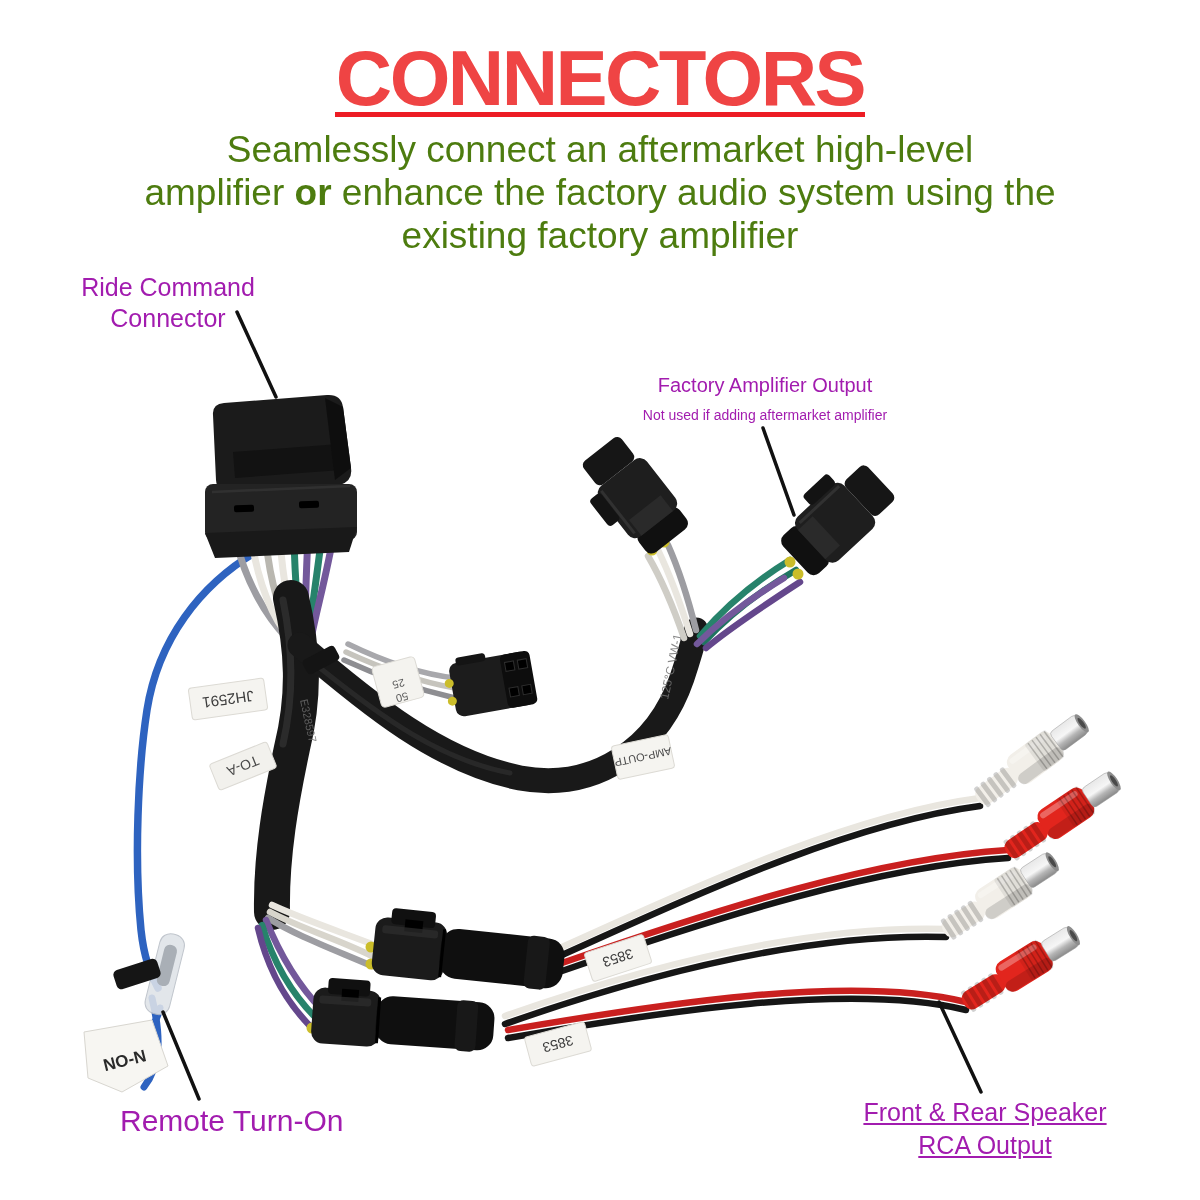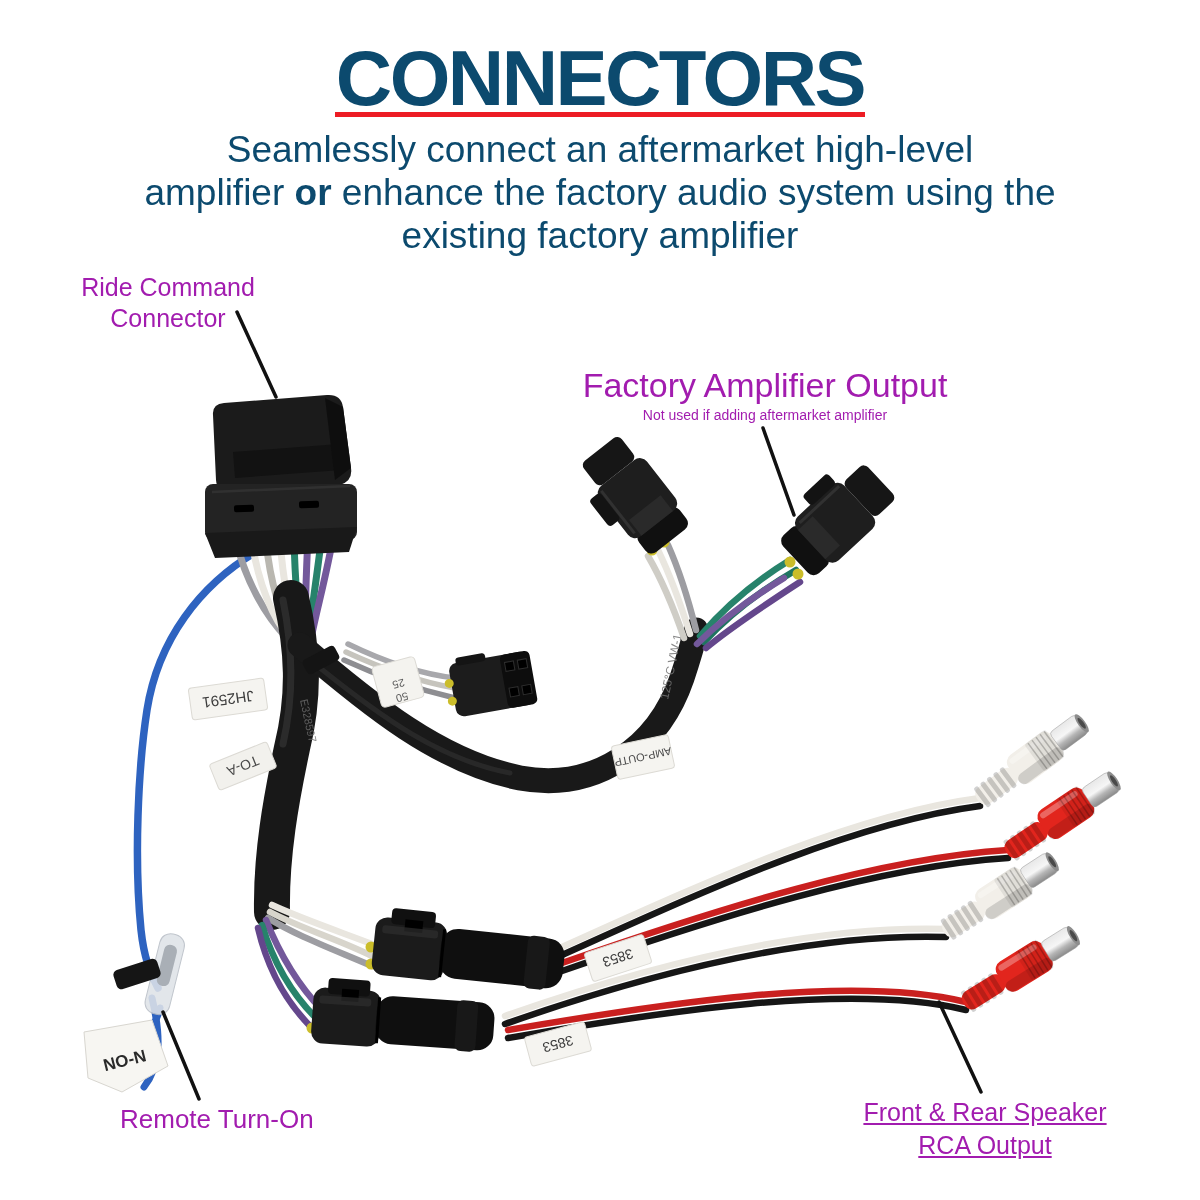--- a/index.html
+++ b/index.html
@@ -1,29 +1,29 @@
 <!DOCTYPE html>
 <html><head>
 <meta charset="utf-8">
 <style>
   html,body{margin:0;padding:0;background:#fff;}
   .canvas{position:relative;width:1200px;height:1200px;background:#fff;overflow:hidden;
           font-family:"Liberation Sans", sans-serif;color:#1b1b1b;}
   .title{position:absolute;top:42px;left:0;width:100%;text-align:center;
-         font-size:78px;font-weight:bold;letter-spacing:-2.5px;line-height:72px;color:#0c4a6e;}
+         font-size:78px;font-weight:bold;letter-spacing:-2.5px;line-height:72px;color:#ef4444;}
   .underline-svg{position:absolute;left:335px;top:112px;}
   .subtitle{position:absolute;top:128px;left:0;width:100%;text-align:center;
-            font-size:37px;line-height:43px;color:#0c4a6e;}
+            font-size:37px;line-height:43px;color:#4d7c0f;}
   .subtitle .bold{font-weight:bold;}
   .callout{position:absolute;color:#a21caf;}
   .co-ride{left:48px;top:272px;width:240px;text-align:center;font-size:25px;line-height:31px;}
   .co-factory{left:565px;top:370px;width:400px;text-align:center;}
-  .co-factory .co-title{font-size:34px;line-height:30px;}
+  .co-factory .co-title{font-size:20px;line-height:30px;}
   .co-factory .co-note{font-size:14px;line-height:22px;margin-top:4px;}
-  .co-remote{left:120px;top:1104px;font-size:26px;text-align:right;}
+  .co-remote{left:120px;top:1104px;font-size:30px;text-align:right;}
   .co-rca{left:860px;top:1096px;width:250px;text-align:center;font-size:25px;line-height:33px;text-decoration:underline;}
   .art{position:absolute;left:0;top:0;}
 </style>
 </head>
 <body>
 
 <div class="canvas">
 
   <div class="title">CONNECTORS</div>
   <svg class="underline-svg" width="530" height="6">

